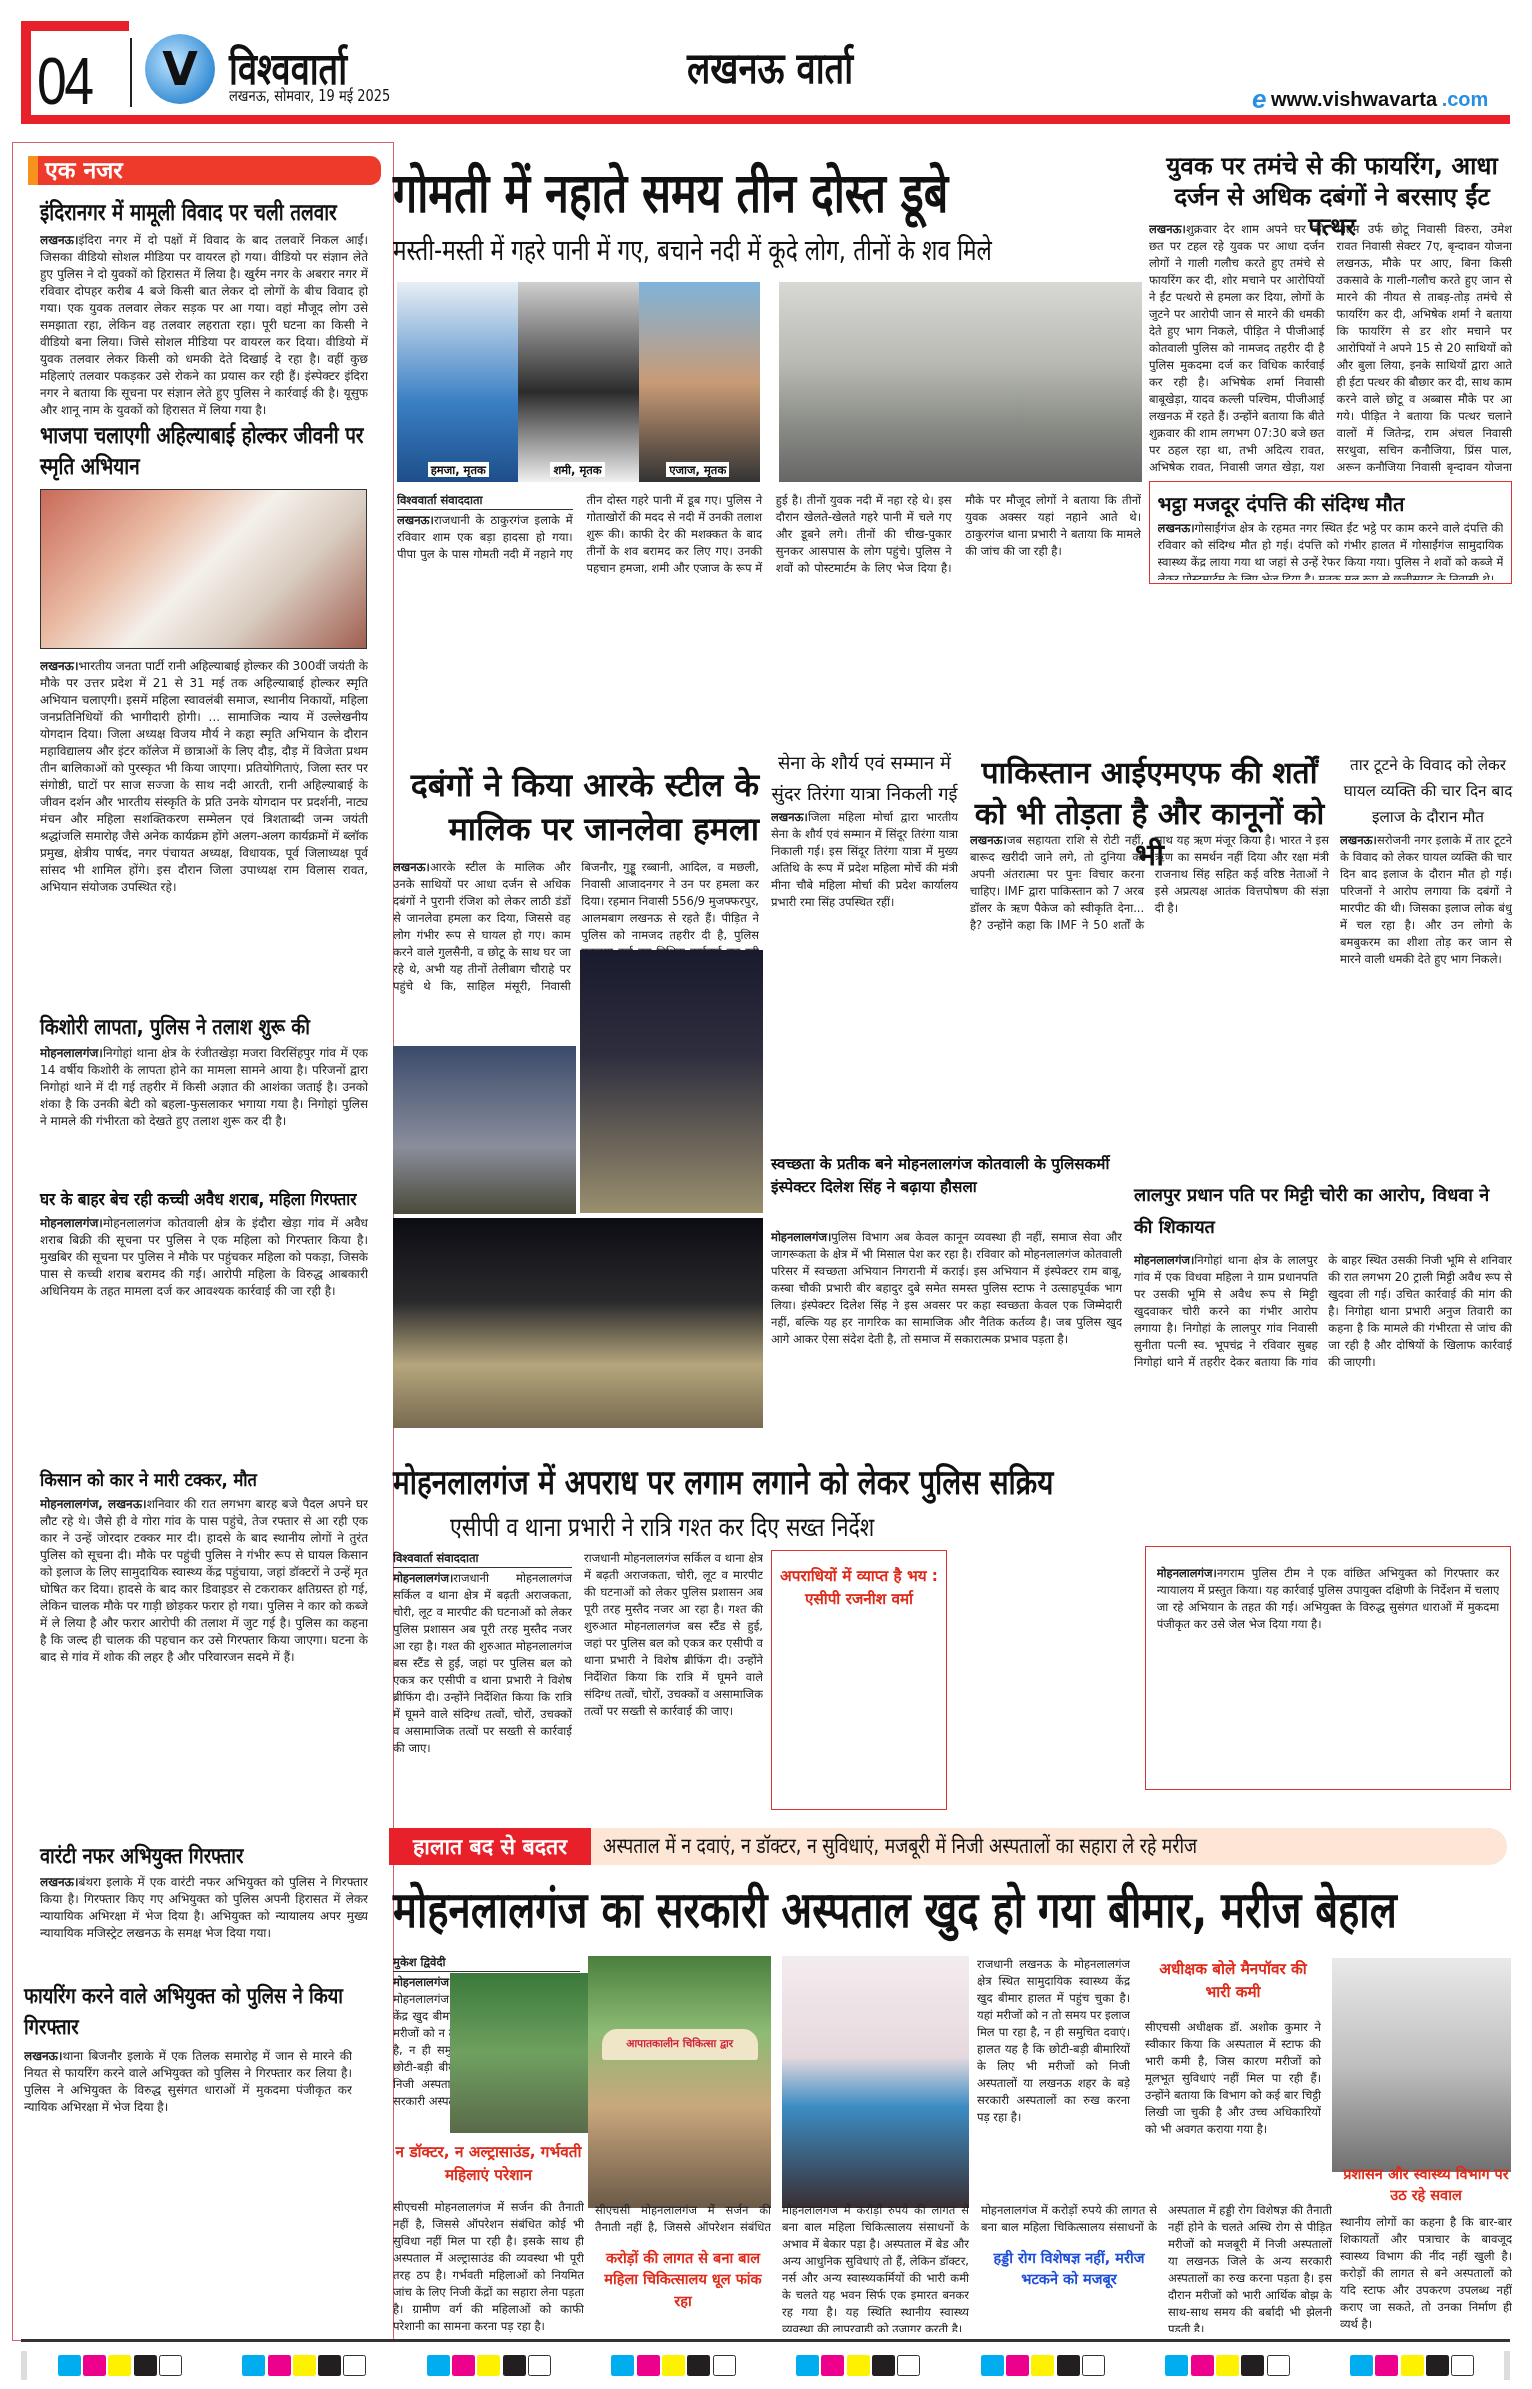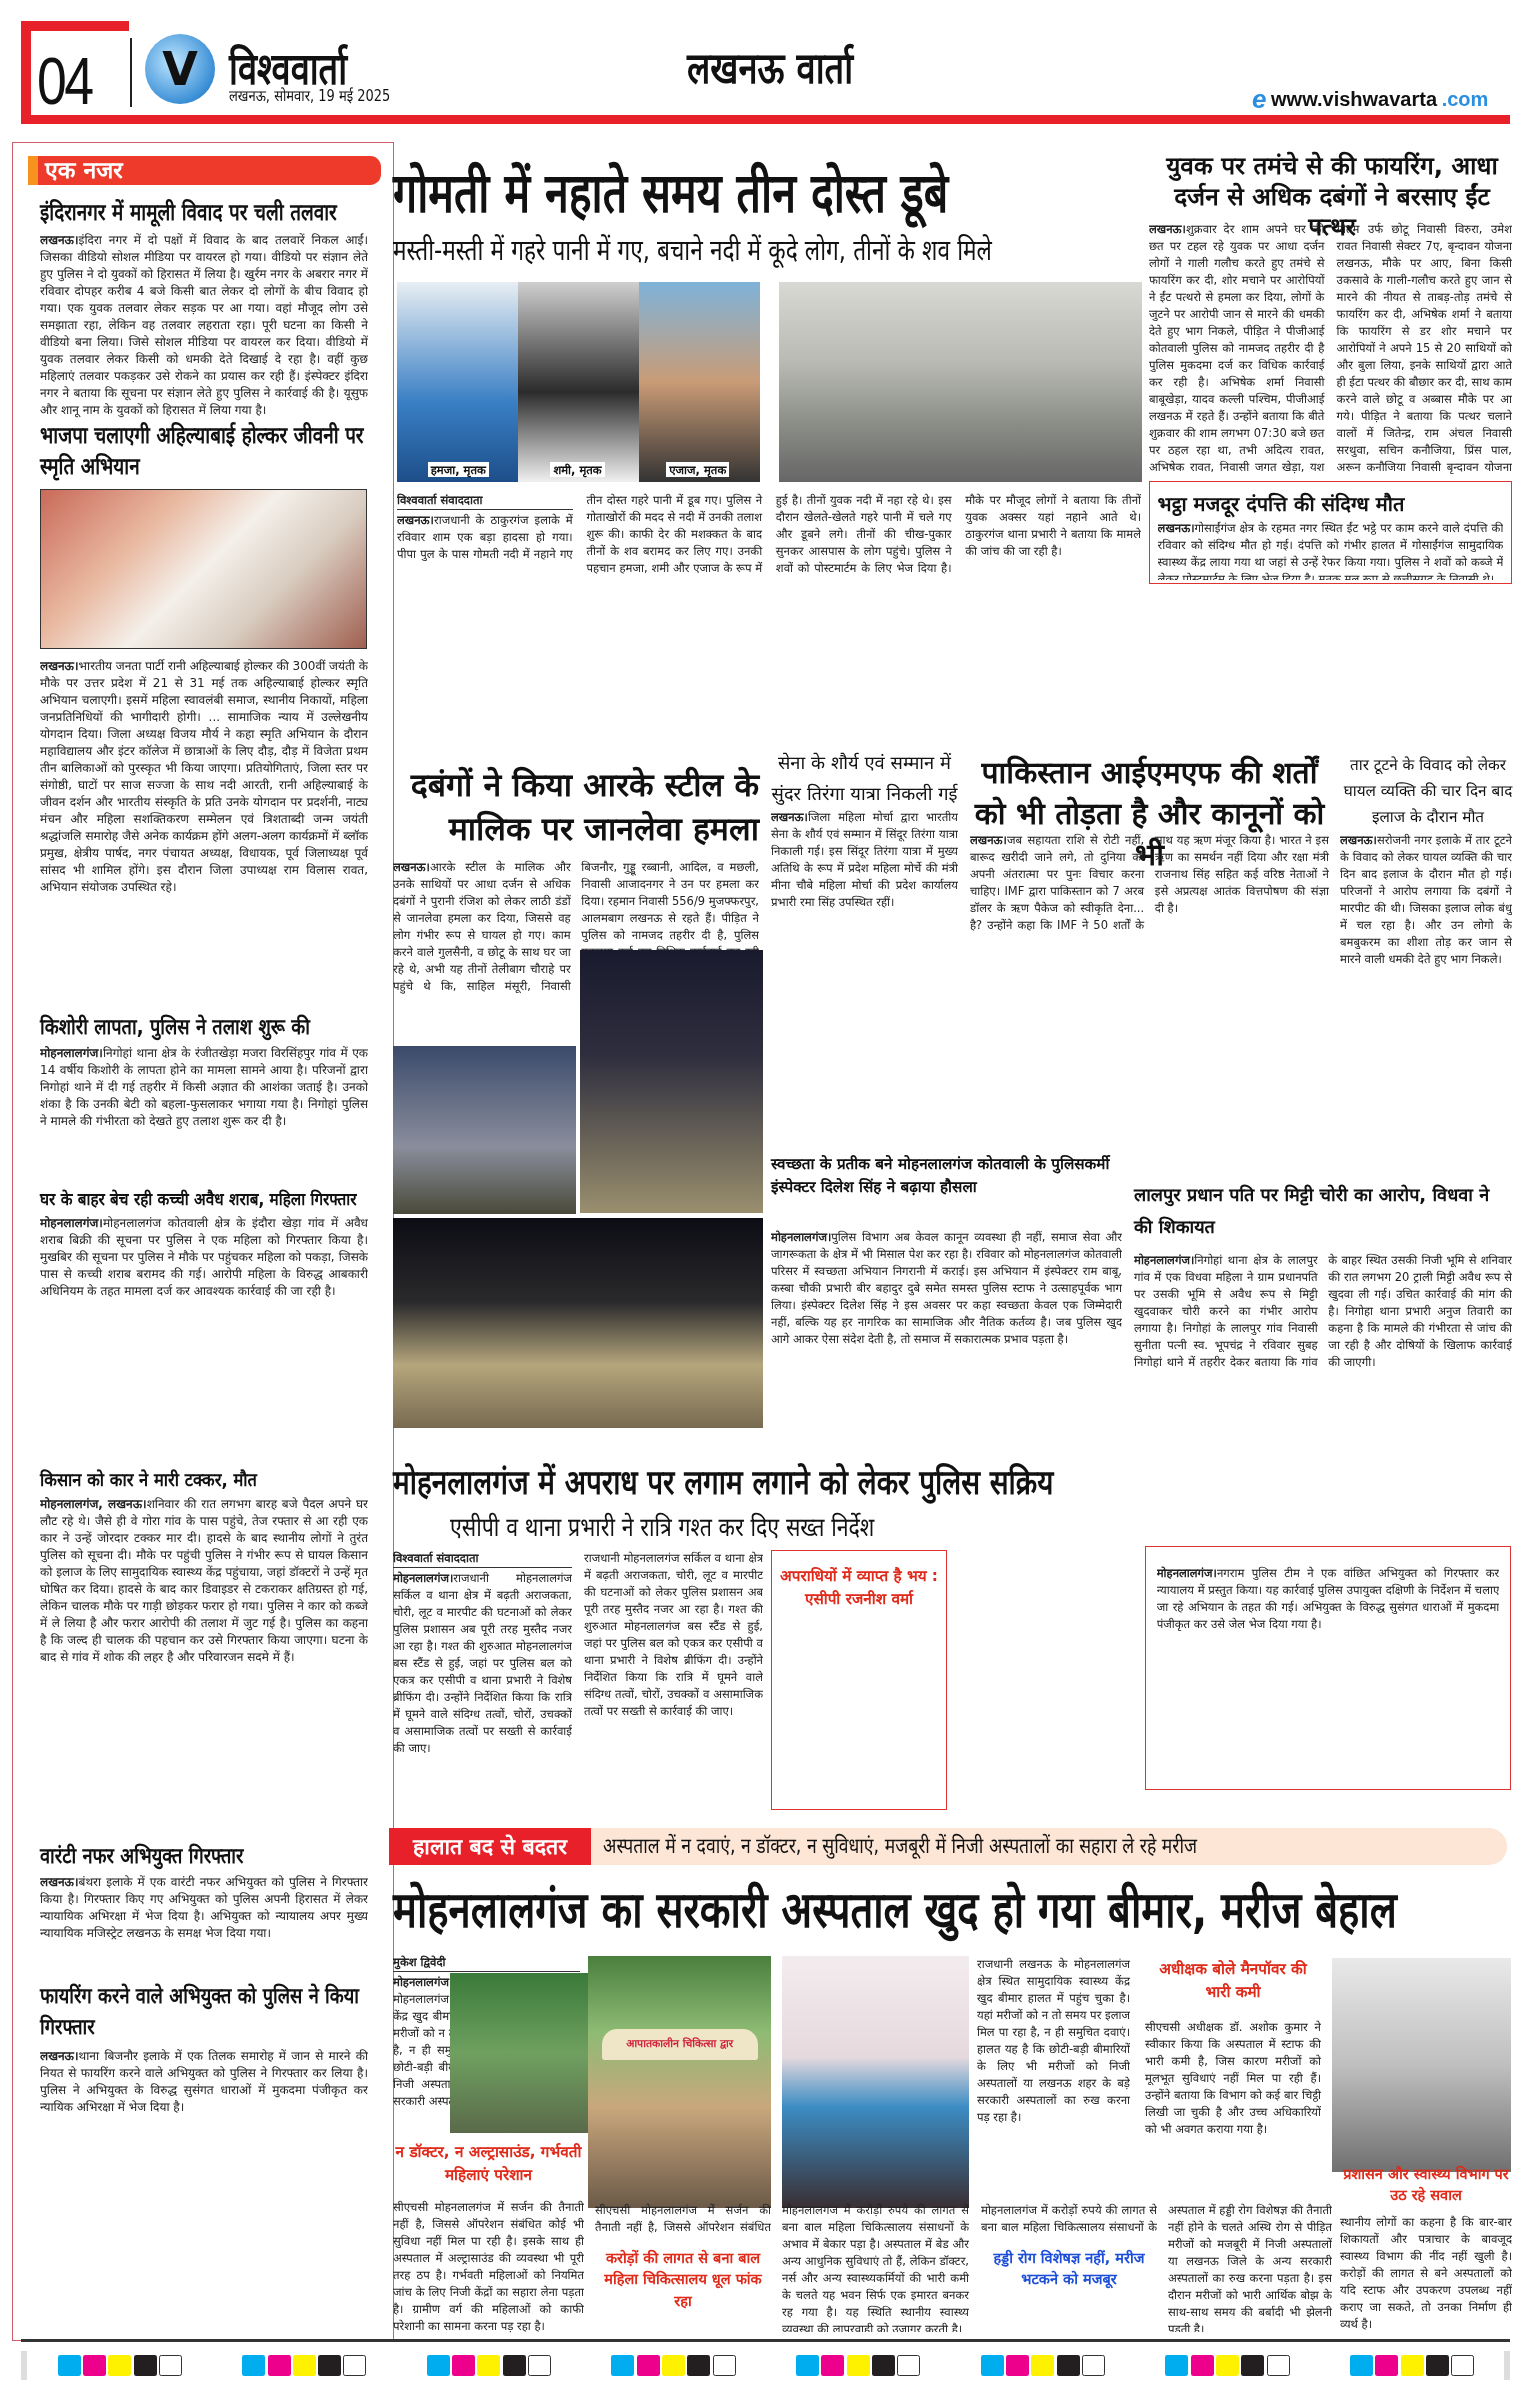--- a/index.html
+++ b/index.html
@@ -83,21 +83,21 @@
 <div class="abs" style="left:40px;top:1466px;width:328px">
   <div class="lhead" style="font-size:18.3px;transform:scaleX(.9)">किसान को कार ने मारी टक्कर, मौत</div>
   <div class="lbody" style="margin-top:4.6px;height:260px;overflow:hidden"><b>मोहनलालगंज, लखनऊ।</b><span>शनिवार की रात लगभग बारह बजे पैदल अपने घर लौट रहे थे। जैसे ही वे गोरा गांव के पास पहुंचे, तेज रफ्तार से आ रही एक कार ने उन्हें जोरदार टक्कर मार दी। हादसे के बाद स्थानीय लोगों ने तुरंत पुलिस को सूचना दी। मौके पर पहुंची पुलिस ने गंभीर रूप से घायल किसान को इलाज के लिए सामुदायिक स्वास्थ्य केंद्र पहुंचाया, जहां डॉक्टरों ने उन्हें मृत घोषित कर दिया। हादसे के बाद कार डिवाइडर से टकराकर क्षतिग्रस्त हो गई, लेकिन चालक मौके पर गाड़ी छोड़कर फरार हो गया। पुलिस ने कार को कब्जे में ले लिया है और फरार आरोपी की तलाश में जुट गई है। पुलिस का कहना है कि जल्द ही चालक की पहचान कर उसे गिरफ्तार किया जाएगा। घटना के बाद से गांव में शोक की लहर है और परिवारजन सदमे में हैं।</span></div>
 </div>
 
 <div class="abs" style="left:40px;top:1840px;width:328px">
   <div class="lhead" style="font-size:21.4px;transform:scaleX(.85)">वारंटी नफर अभियुक्त गिरफ्तार</div>
   <div class="lbody" style="margin-top:4.6px;height:115px;overflow:hidden"><b>लखनऊ।</b><span>बंथरा इलाके में एक वारंटी नफर अभियुक्त को पुलिस ने गिरफ्तार किया है। गिरफ्तार किए गए अभियुक्त को पुलिस अपनी हिरासत में लेकर न्यायायिक अभिरक्षा में भेज दिया है। अभियुक्त को न्यायालय अपर मुख्य न्यायायिक मजिस्ट्रेट लखनऊ के समक्ष भेज दिया गया।</span></div>
 </div>
 
-<div class="abs" style="left:40px;top:1981px;width:328px">
+<div class="abs" style="left:24px;top:1981px;width:328px">
   <div class="lhead" style="font-size:21.4px;line-height:30.5px;white-space:normal;width:382px;transform:scaleX(.85)">फायरिंग करने वाले अभियुक्त को पुलिस ने किया गिरफ्तार</div>
   <div class="lbody" style="margin-top:6.1px;height:260px;overflow:hidden"><b>लखनऊ।</b><span>थाना बिजनौर इलाके में एक तिलक समारोह में जान से मारने की नियत से फायरिंग करने वाले अभियुक्त को पुलिस ने गिरफ्तार कर लिया है। पुलिस ने अभियुक्त के विरुद्ध सुसंगत धाराओं में मुकदमा पंजीकृत कर न्यायिक अभिरक्षा में भेज दिया है।</span></div>
 </div>
 
 <div class="abs h-main" style="left:393px;top:153px;font-size:55px;transform:scaleX(.78)">गोमती में नहाते समय तीन दोस्त डूबे</div>
 <div class="abs" style="left:393px;top:229px;font-size:29px;white-space:nowrap;transform:scaleX(.78);transform-origin:left">मस्ती-मस्ती में गहरे पानी में गए, बचाने नदी में कूदे लोग, तीनों के शव मिले</div>
 <div class="abs" style="left:397px;top:282px;width:363px;height:200px;display:flex">
   <div style="flex:1;background:linear-gradient(180deg,#e8eef3,#3a7fc4 60%,#1d4e8a)"></div>
   <div style="flex:1;background:linear-gradient(180deg,#cfcfcf,#2b2b2b 55%,#f0f0f0)"></div>
   <div style="flex:1;background:linear-gradient(180deg,#7fb3d9,#c99b76 50%,#333)"></div>

